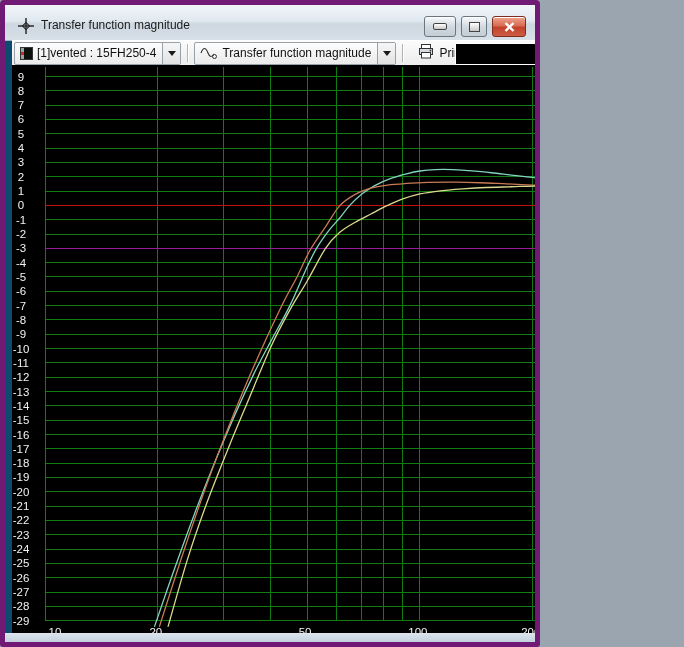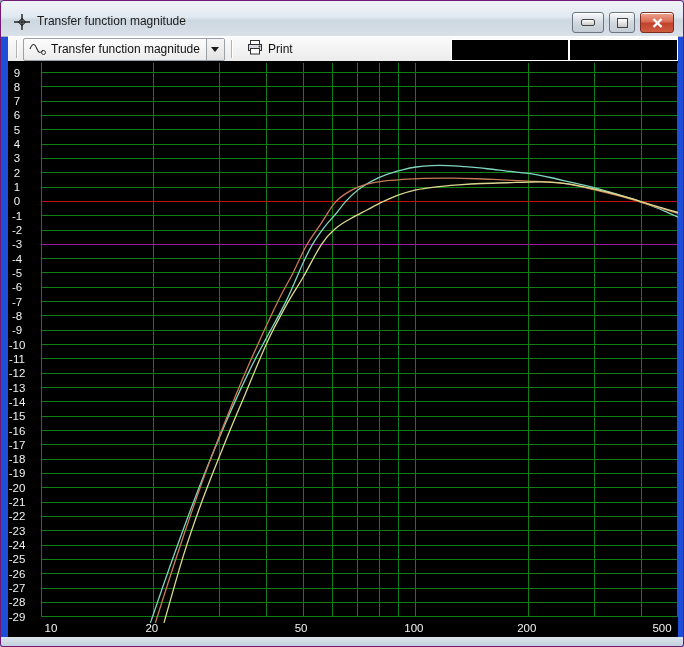--- a/index.html
+++ b/index.html
@@ -1,17 +1,17 @@
 <!DOCTYPE html>
 <html><head>
 <meta charset="utf-8">
 <style>
   html,body{margin:0;padding:0;background:#9aa5b0;font-family:"Liberation Sans",sans-serif;}
-  .window{position:relative;width:684px;height:647px;background:#1d4ed8;
-    border:1px solid #701a75;border-radius:4px 4px 3px 3px;overflow:hidden;box-sizing:border-box;}
+  .window{position:relative;width:540px;height:647px;background:#0c4a6e;
+    border:5px solid #701a75;border-radius:4px 4px 3px 3px;overflow:hidden;box-sizing:border-box;}
   .titlebar{position:absolute;left:0;top:0;right:0;height:35px;
     background:linear-gradient(#f0f4f8 0%,#e1e9f0 45%,#cdd7e0 55%,#d8e0e8 100%);
     border-bottom:1px solid #aab4be;}
   .title-icon{position:absolute;left:13px;top:13px;width:16px;height:16px;}
   .title-text{position:absolute;left:36px;top:13px;font-size:12px;color:#1b1b1b;white-space:nowrap;}
   .winbtns{position:absolute;right:9px;top:11px;display:flex;gap:5px;}
   .winbtn{height:19px;border:1px solid #6b7681;border-radius:3px;
     background:linear-gradient(#f8fafc,#d2d9e0 50%,#c3ccd4);display:flex;align-items:center;justify-content:center;
     box-shadow:inset 0 1px 0 #fff;}
   .winbtn.min{width:30px;} .winbtn.max{width:24px;}
@@ -64,20 +64,33 @@
       <div class="winbtn close">
         <svg width="11" height="10" viewBox="0 0 11 10">
           <line x1="1.5" y1="1" x2="9.5" y2="9" stroke="#fff" stroke-width="2.4"></line>
           <line x1="9.5" y1="1" x2="1.5" y2="9" stroke="#fff" stroke-width="2.4"></line>
         </svg>
       </div>
     </div>
   </div>
 
   <div class="toolbar">
+    <div class="combo">
+      <span class="c-icon">
+        <svg width="13" height="13" viewBox="0 0 13 13">
+          <rect x="0.5" y="0.5" width="12" height="12" fill="#0c100c" stroke="#333"></rect>
+          <rect x="1" y="1" width="3" height="11" fill="#9aa4a8"></rect>
+          <rect x="1" y="5" width="3" height="3" fill="#c03020"></rect>
+        </svg>
+      </span>
+      <span class="c-label">[1]vented : 15FH250-4</span>
+      <span class="c-arrow">
+          <span class="tri"></span>
+        </span>
+    </div>
 
     <div class="tb-sep"></div>
 
     <div class="combo">
       <span class="c-icon">
         <svg width="18" height="14" viewBox="0 0 18 14">
           <path d="M1,7 q3.5,-9 7,0 q2.5,6.5 6,1" fill="none" stroke="#333" stroke-width="1.2"></path>
           <circle cx="14.5" cy="10.5" r="2" fill="none" stroke="#333" stroke-width="1"></circle>
         </svg>
       </span>

